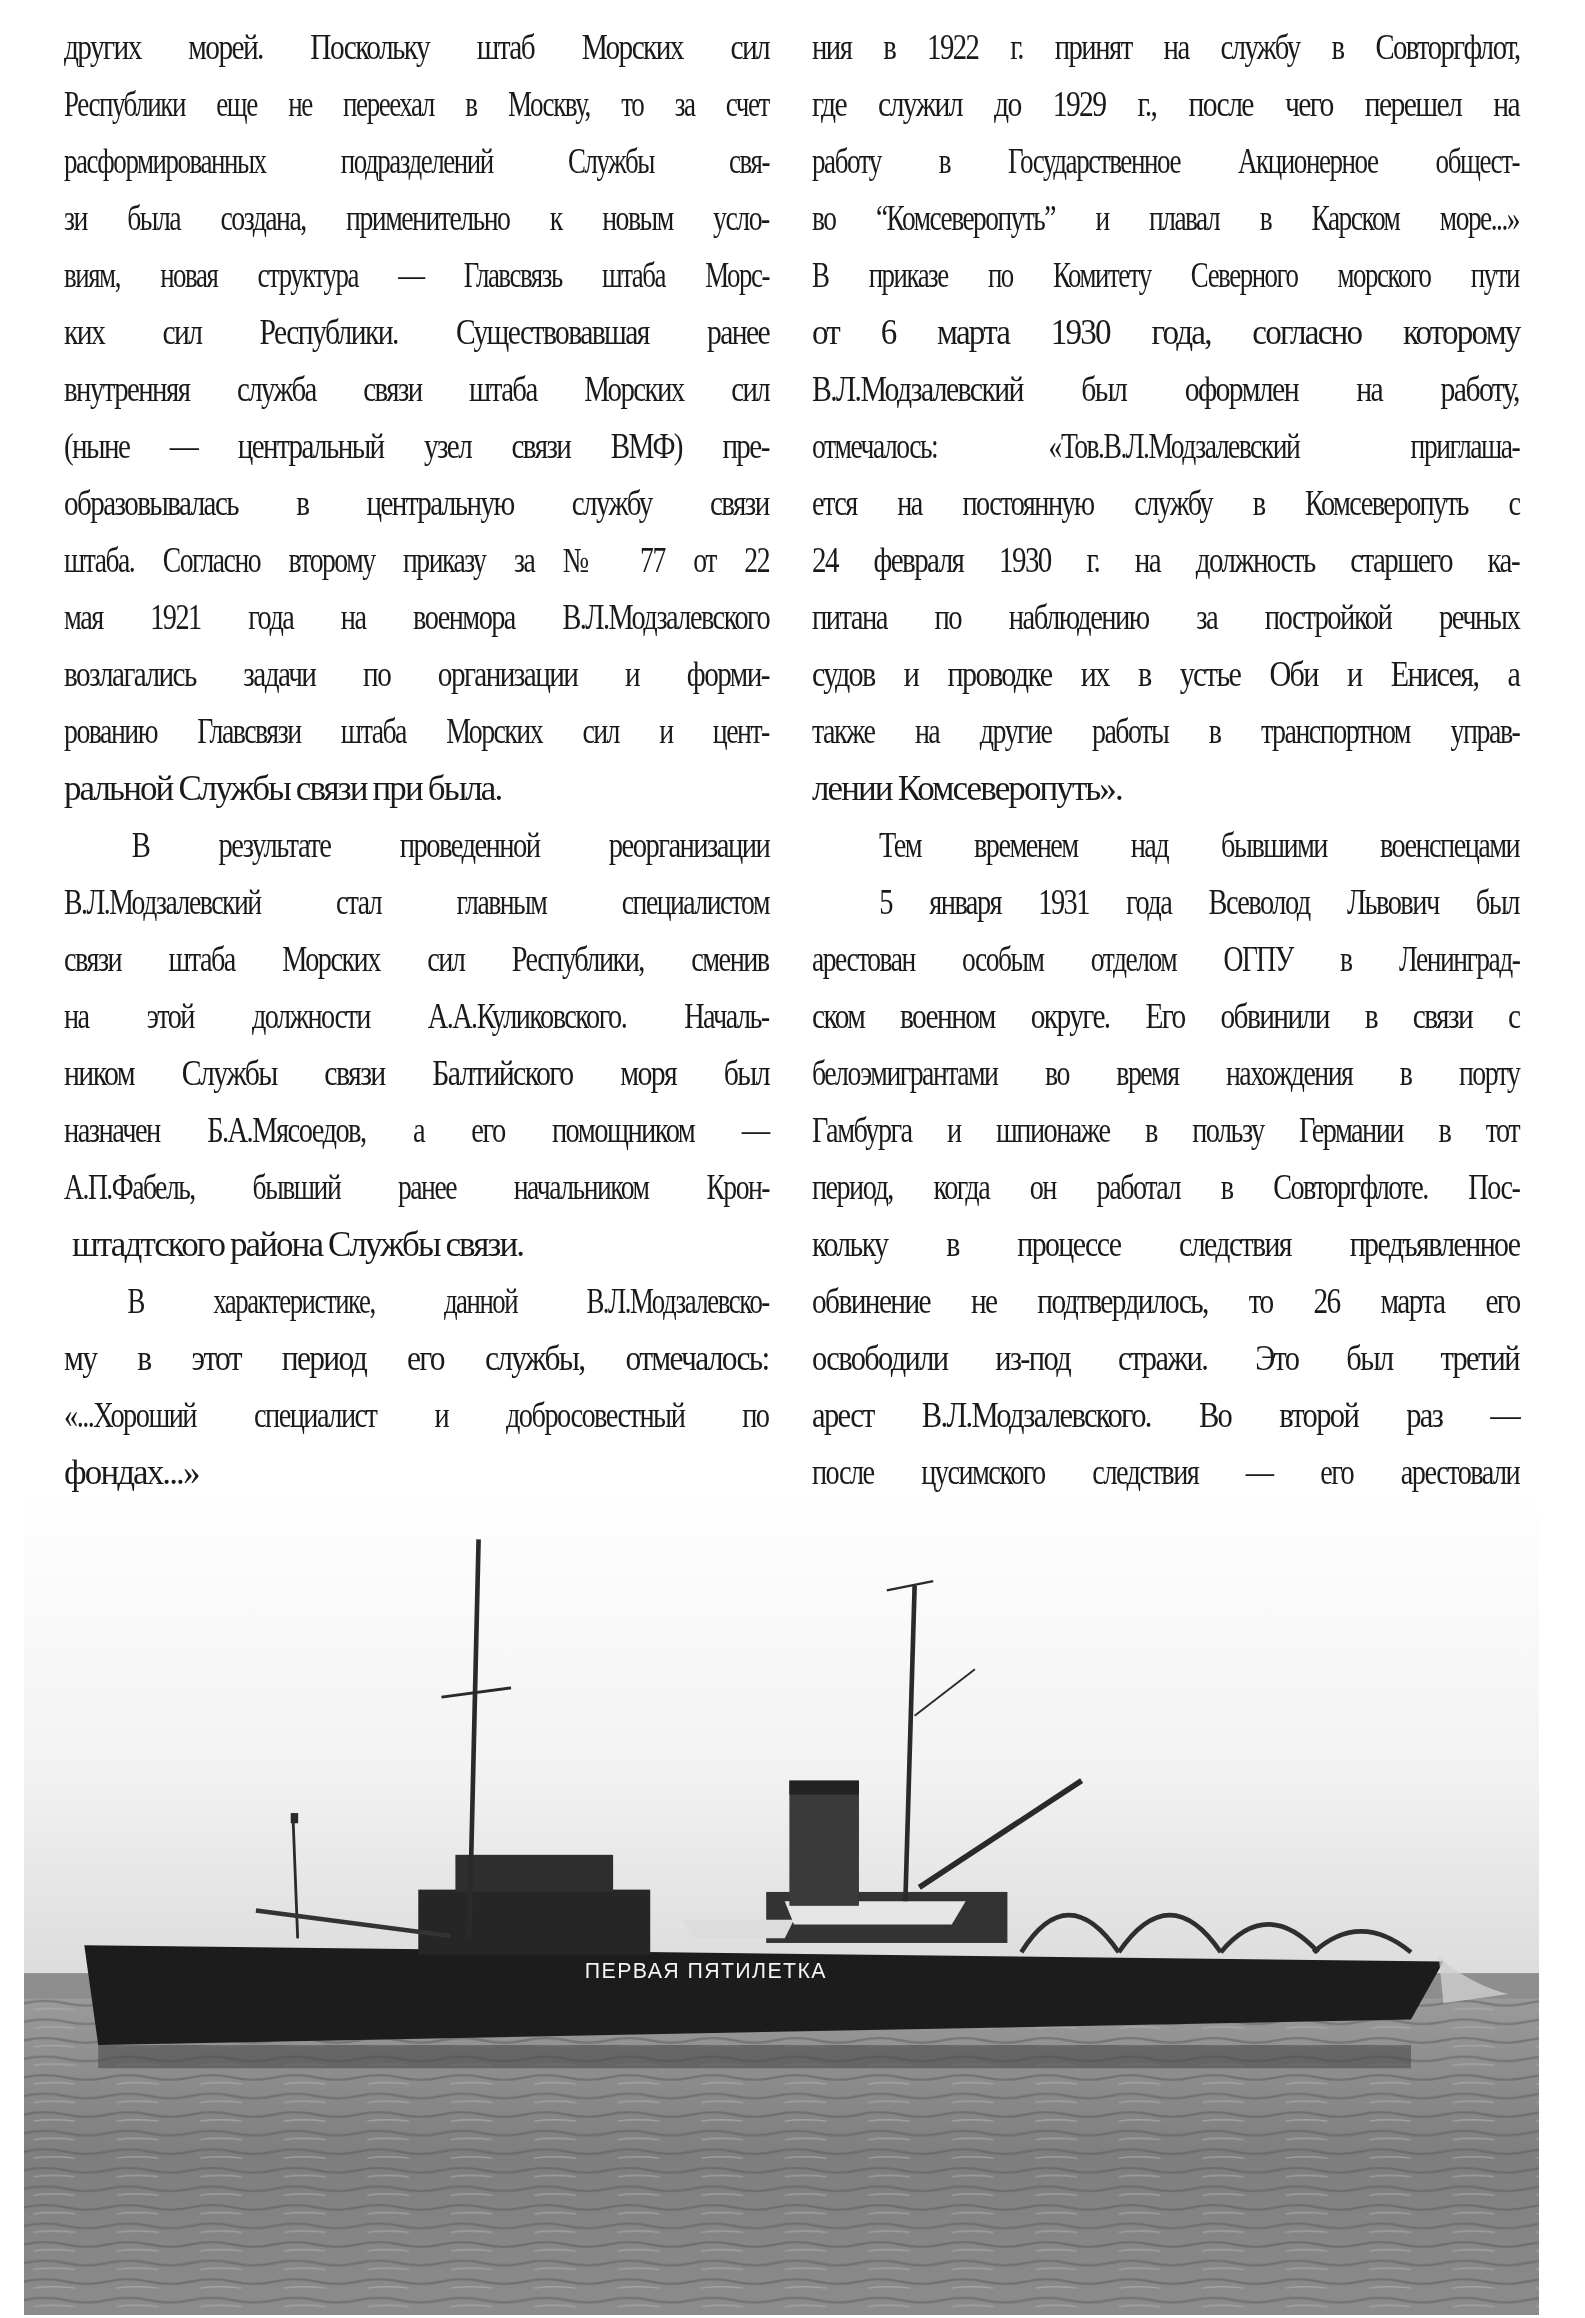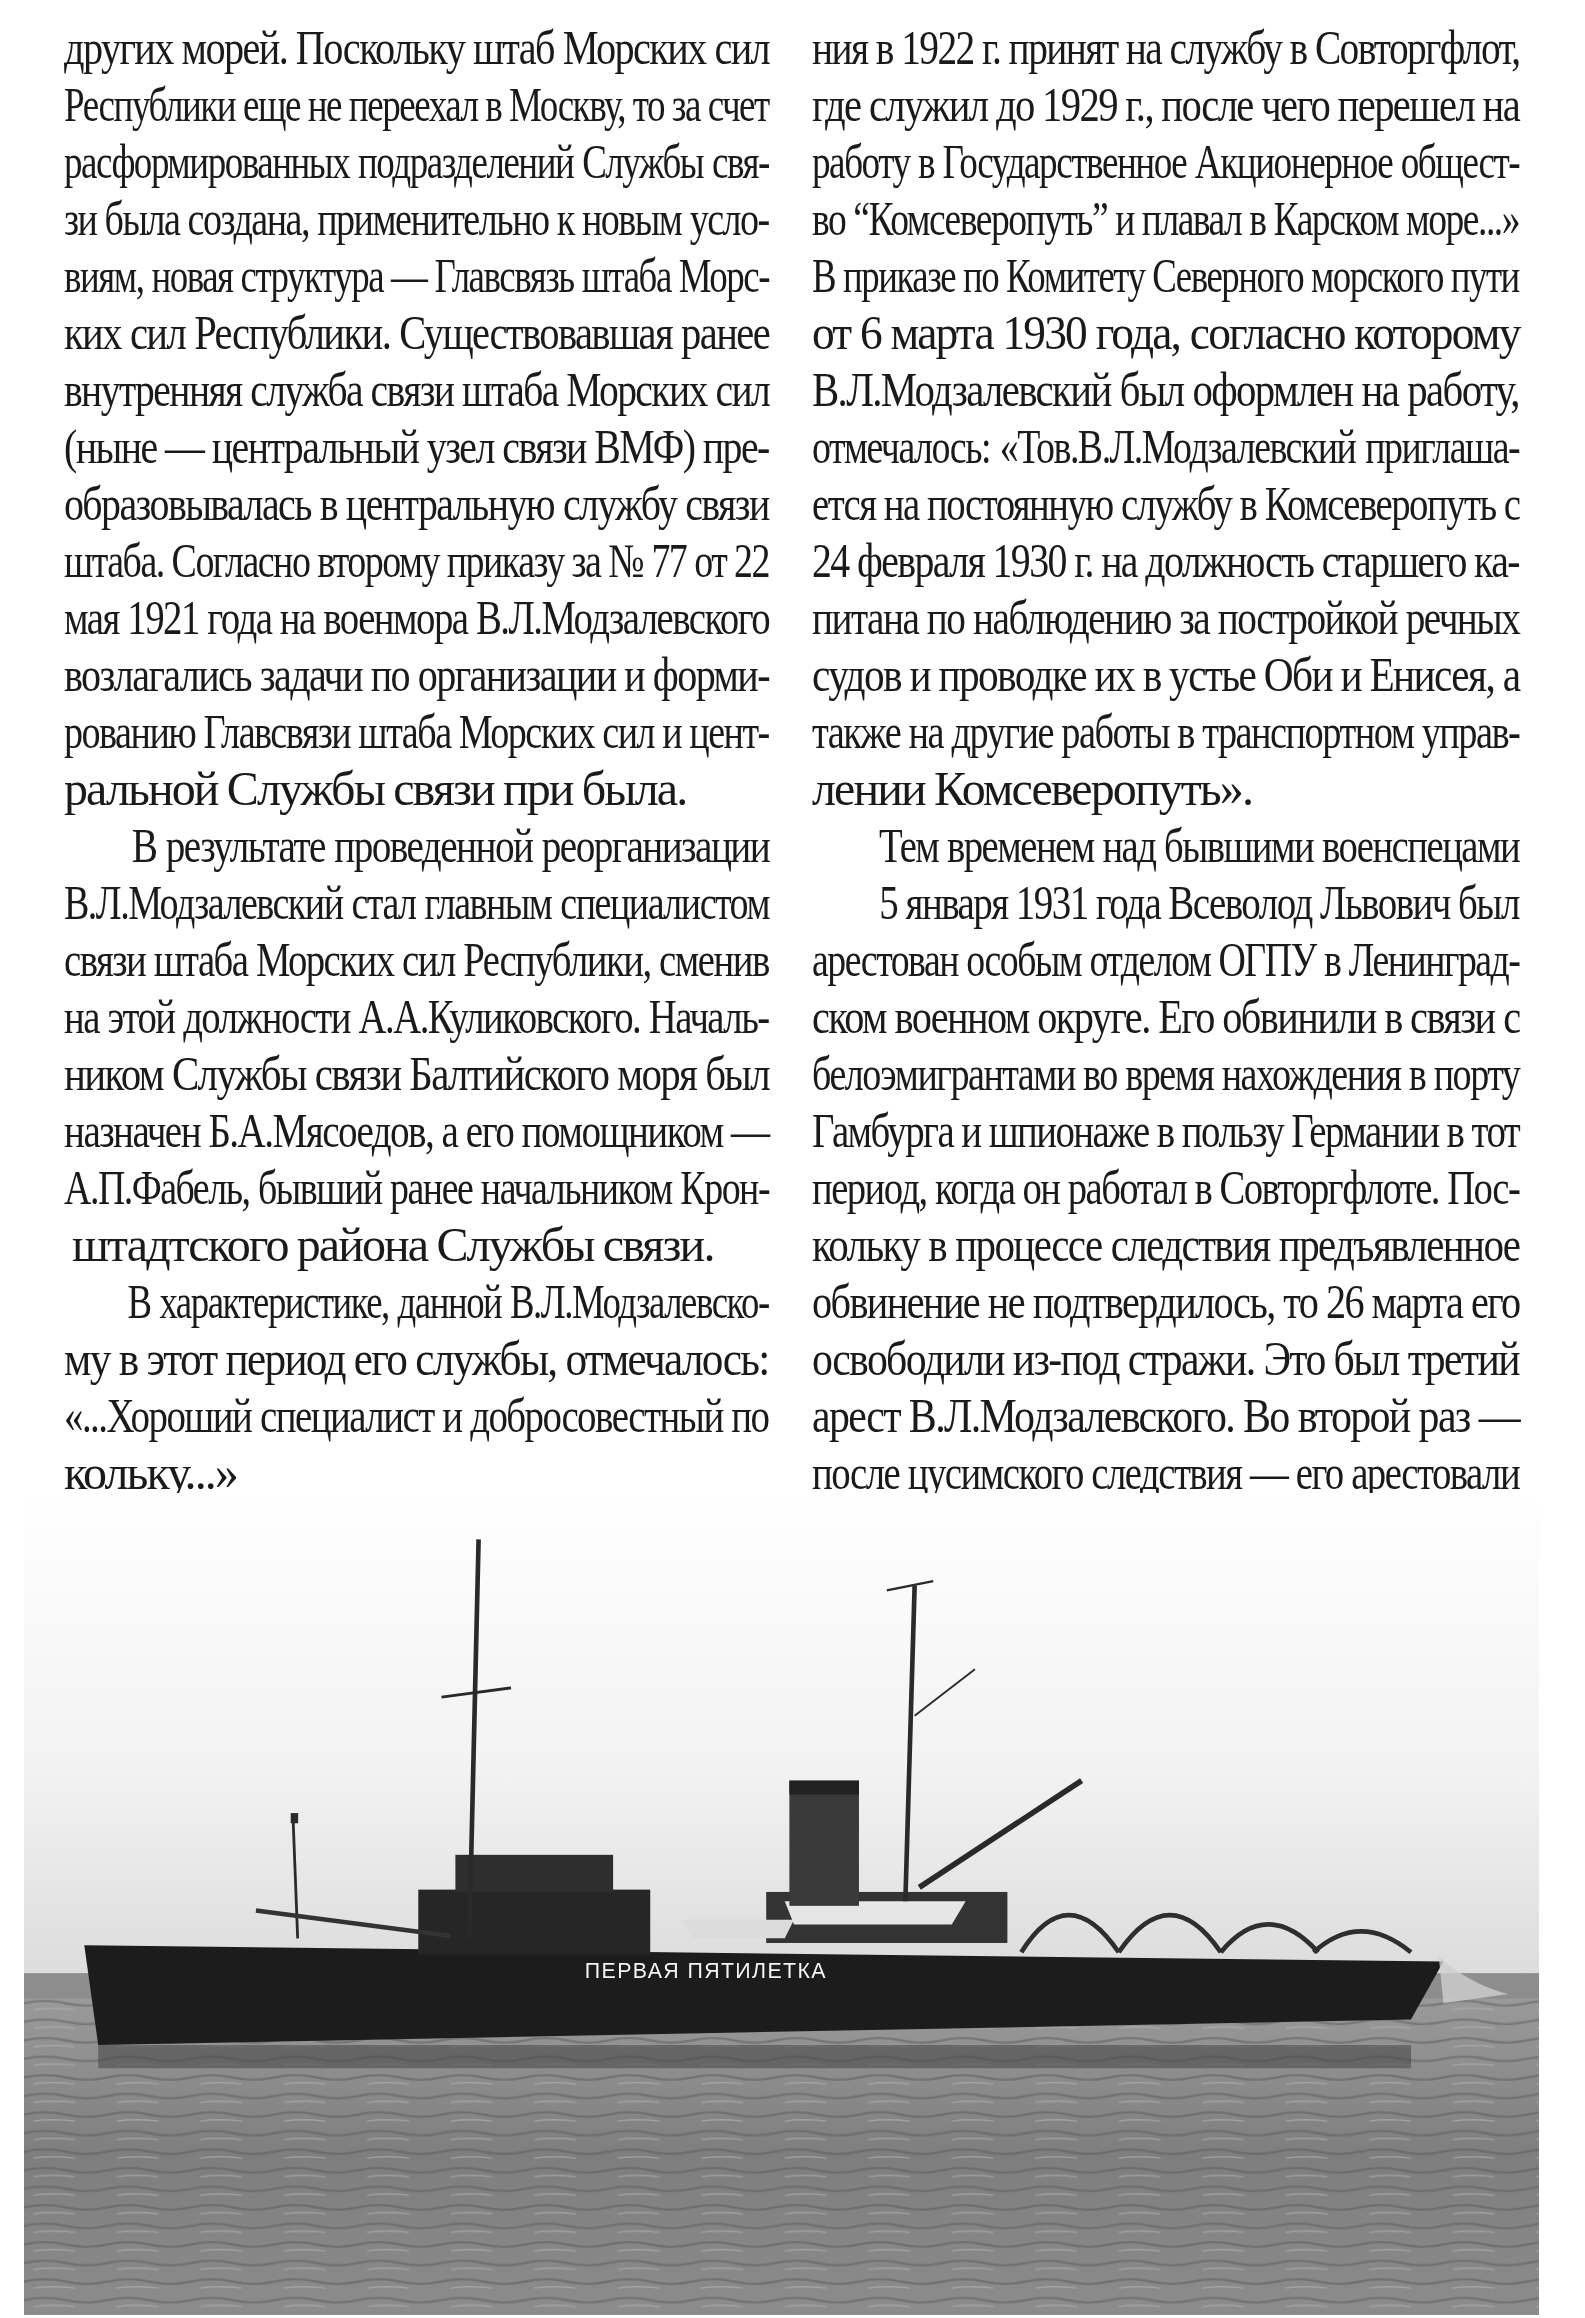--- a/index.html
+++ b/index.html
@@ -1,21 +1,21 @@
 <!DOCTYPE html>
 <html style="font-size:7.4px"><head>
 <meta charset="utf-8">
 <style>
   html, body { margin: 0; padding: 0; background: #ffffff; }
   body { width: 1585px; height: 2496px; position: relative; overflow: hidden; color: #1a1a1a; }
   .col {
     position: absolute;
     top: 18.5px;
     font-family: "Liberation Serif", serif;
-    font-size: 48px;
+    font-size: 35px;
     line-height: 57px;
     letter-spacing: -1.9px;
     word-spacing: -0.9px;
     transform-origin: 0 0;
   }
   .col-left { left: 64px; width: 705px; }
   .col-right { left: 812px; width: 707px; }
   .ln { display: block; white-space: nowrap; height: 57px; overflow: visible; text-align: justify; text-align-last: justify; }
   .ln.last { text-align-last: left; }
   .ln.ind { text-indent: 83px; }
@@ -46,21 +46,21 @@
     <span class="ln" style="display: block; transform-origin: 0px 0px; transform: scaleX(0.7921); width: 890px;">В.Л.Модзалевский стал главным специалистом</span>
     <span class="ln" style="display: block; transform-origin: 0px 0px; transform: scaleX(0.8081); width: 872px;">связи штаба Морских сил Республики, сменив</span>
     <span class="ln" style="display: block; transform-origin: 0px 0px; transform: scaleX(0.8072); width: 873px;">на этой должности А.А.Куликовского. Началь-</span>
     <span class="ln" style="display: block; transform-origin: 0px 0px; transform: scaleX(0.8525); width: 827px;">ником Службы связи Балтийского моря был</span>
     <span class="ln" style="display: block; transform-origin: 0px 0px; transform: scaleX(0.8146); width: 865px;">назначен Б.А.Мясоедов, а его помощником —</span>
     <span class="ln" style="display: block; transform-origin: 0px 0px; transform: scaleX(0.7904); width: 892px;">А.П.Фабель, бывший ранее начальником Крон-</span>
     <span class="ln last" style="display: block; margin-left: 8px;">штадтского района Службы связи.</span>
     <span class="ln ind" style="display: block; transform-origin: 0px 0px; transform: scaleX(0.7661); width: 920px;">В характеристике, данной В.Л.Модзалевско-</span>
     <span class="ln" style="display: block; transform-origin: 0px 0px; transform: scaleX(0.901); width: 782px;">му в этот период его службы, отмечалось:</span>
     <span class="ln" style="display: block; transform-origin: 0px 0px; transform: scaleX(0.8107); width: 869px;">«...Хороший специалист и добросовестный по</span>
-    <span class="ln last" style="display: block;">кольку...»</span>
+    <span class="ln last" style="display: block;">фондах...»</span>
     <span class="ln ind" style="display: block; transform-origin: 0px 0px; transform: scaleX(0.7623); width: 925px;">В конце 1921 года Всеволода Львовича пере-</span>
     <span class="ln" style="display: block; transform-origin: 0px 0px; transform: scaleX(0.8588); width: 821px;">вели на должность начальника отдела связи</span>
     <span class="ln" style="display: block; transform-origin: 0px 0px; transform: scaleX(0.8163); width: 863px;">Главного управления мореплавания, а осенью</span>
     <span class="ln last" style="display: block; transform-origin: 0px 0px; transform: scaleX(0.9941); width: 709px;">следующего года он уволился в запас.</span>
     <span class="ln ind" style="display: block; transform-origin: 0px 0px; transform: scaleX(0.7941); width: 888px;">О гражданской службе В.Л.Модзалевского</span>
     <span class="ln" style="display: block; transform-origin: 0px 0px; transform: scaleX(0.8407); width: 838px;">в 20–30-х годах известно немного. В краткой</span>
     <span class="ln" style="display: block; transform-origin: 0px 0px; transform: scaleX(0.8402); width: 839px;">автобиографии, находящейся ныне в фондах</span>
     <span class="ln" style="display: block; transform-origin: 0px 0px; transform: scaleX(0.812); width: 868px;">Российского государственного архива военно-</span>
     <span class="ln" style="display: block; transform-origin: 0px 0px; transform: scaleX(0.8243); width: 855px;">морского флота, написано: «...После увольне-</span>
   </div>

